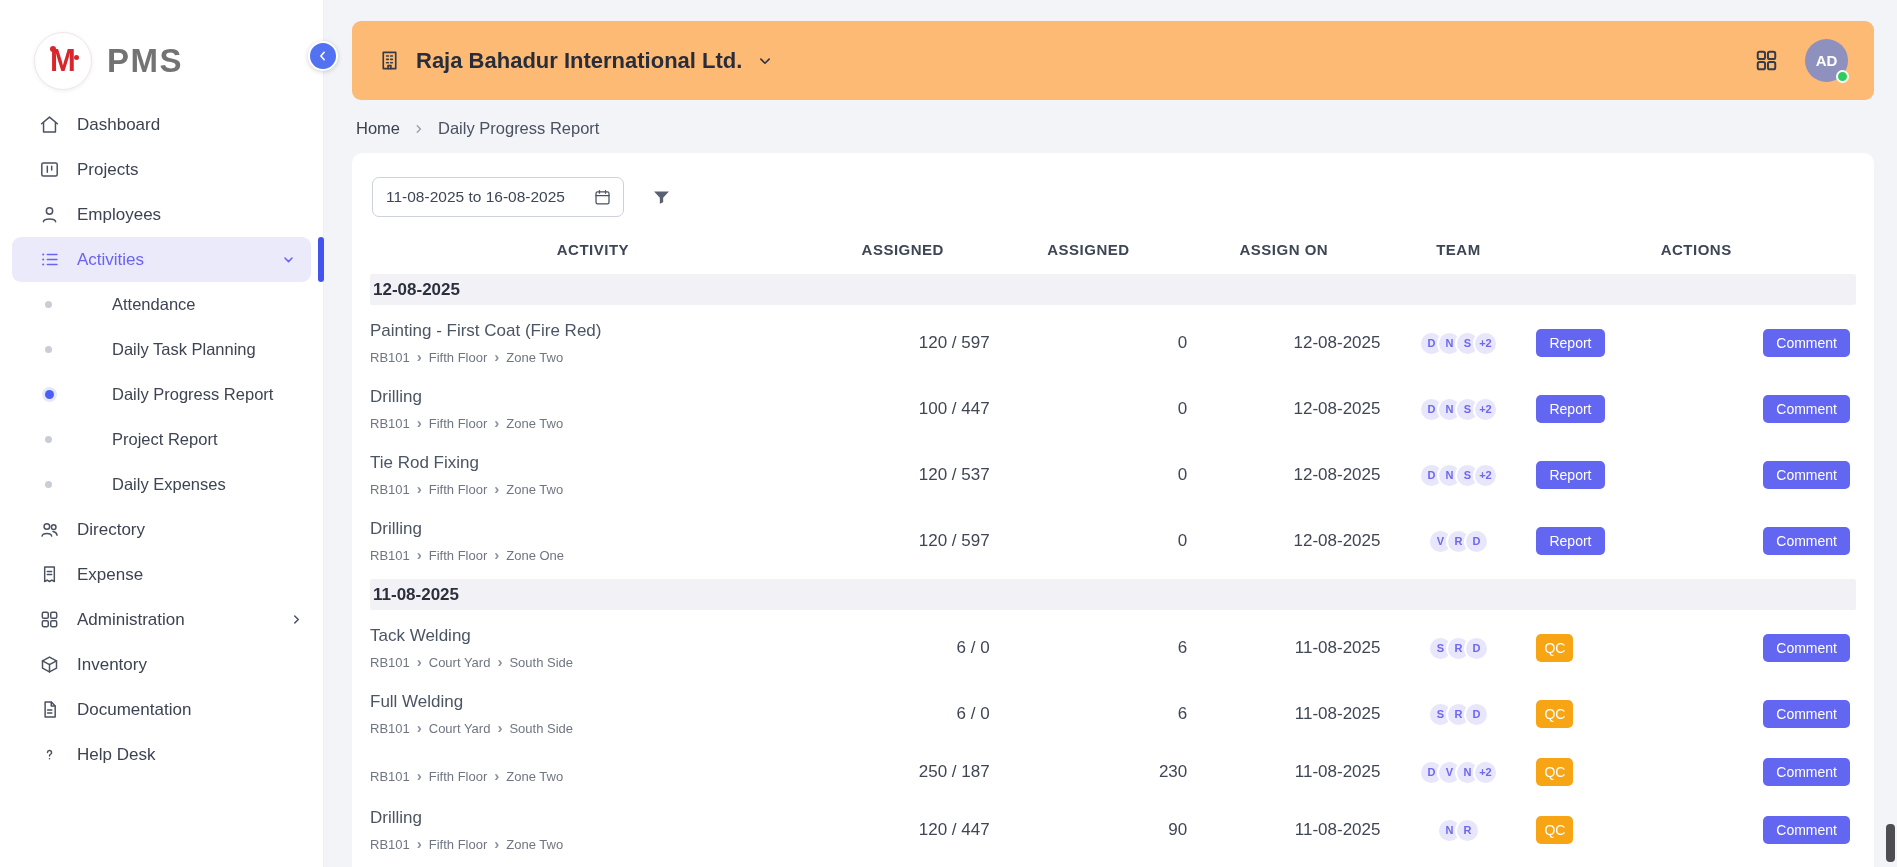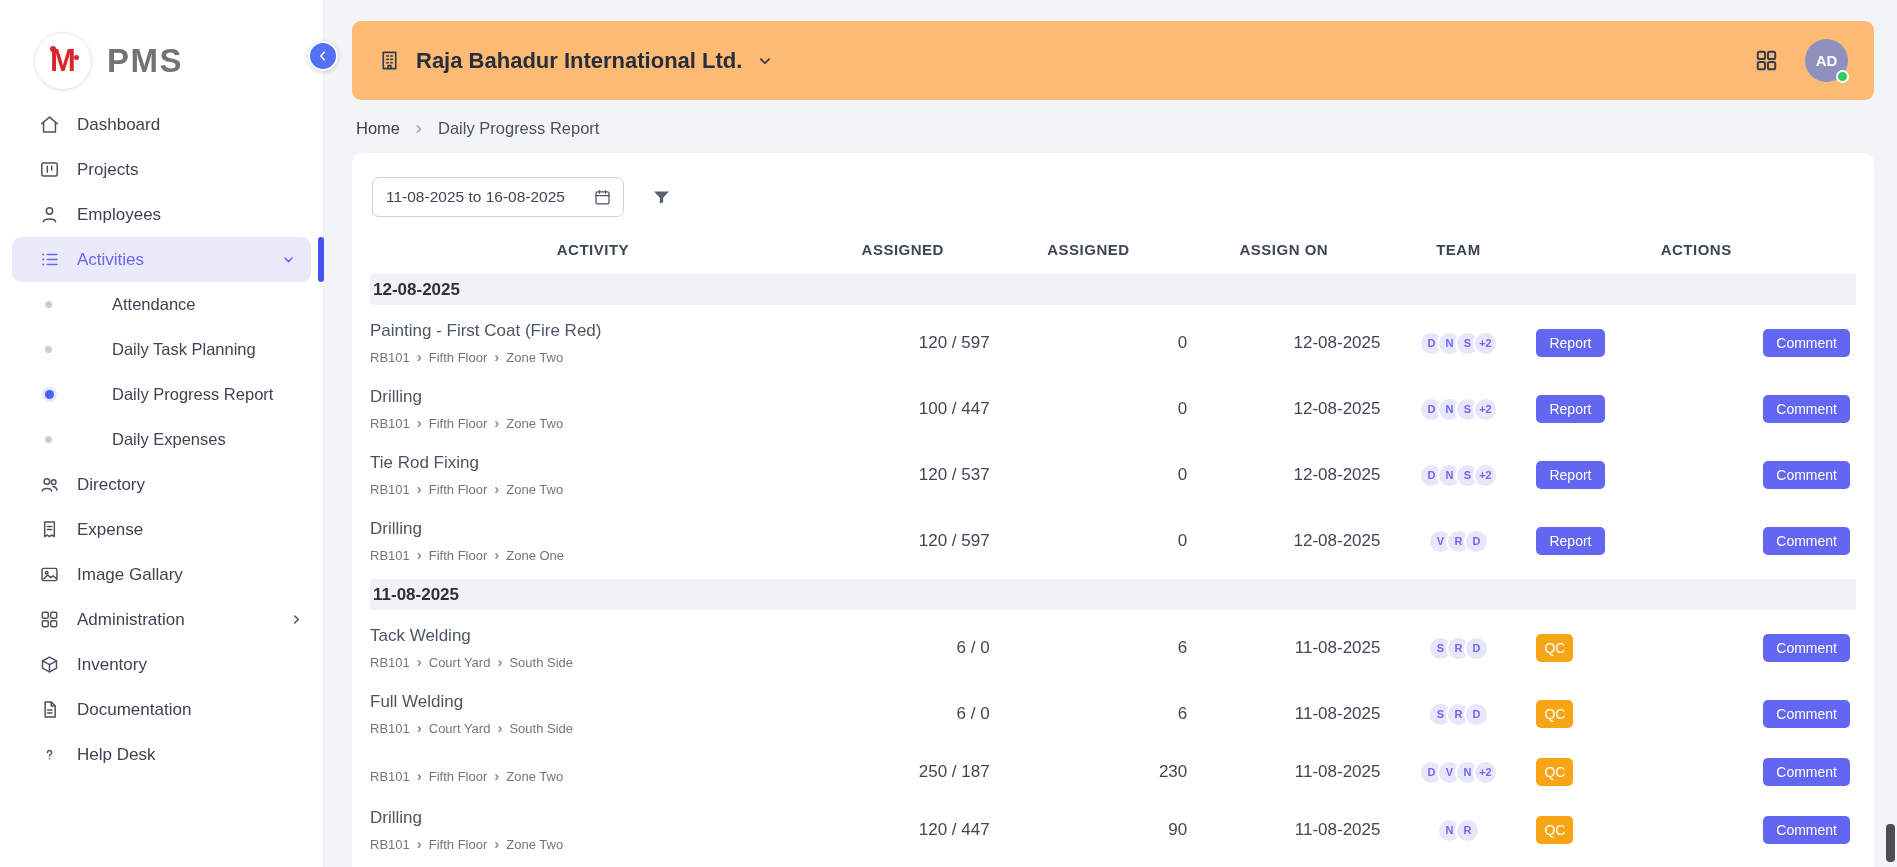--- a/index.html
+++ b/index.html
@@ -148,20 +148,24 @@
         <div class="submenu-item">
           <span class="sub-dot"></span>
           <span class="sub-label">Daily Task Planning</span>
         </div>
         <div class="submenu-item active">
           <span class="sub-dot"></span>
           <span class="sub-label">Daily Progress Report</span>
         </div>
         <div class="submenu-item">
           <span class="sub-dot"></span>
+          <span class="sub-label">Project Report</span>
+        </div>
+        <div class="submenu-item">
+          <span class="sub-dot"></span>
           <span class="sub-label">Daily Expenses</span>
         </div>
       </div>
 
       <div class="menu-item">
         <span class="mi-icon">
             <svg viewBox="0 0 24 24" width="21" height="21" fill="none" stroke="currentColor" stroke-width="1.7" stroke-linecap="round" stroke-linejoin="round">
               <circle cx="9" cy="8.5" r="3.2"></circle>
               <path d="M3.5 19.5c.9-3.8 10.1-3.8 11 0"></path>
               <circle cx="16.8" cy="9.3" r="2.6"></circle>
@@ -174,30 +178,20 @@
       <div class="menu-item">
         <span class="mi-icon">
             <svg viewBox="0 0 24 24" width="21" height="21" fill="none" stroke="currentColor" stroke-width="1.7" stroke-linecap="round" stroke-linejoin="round">
               <path d="M6.5 3.5h11V20l-2.8-1.7L12 20l-2.7-1.7L6.5 20z"></path>
               <path d="M9.5 8.5h5M9.5 12h5"></path>
             </svg>
           </span>
         <span class="mi-label">Expense</span>
       </div>
 
-      <div class="menu-item">
-        <span class="mi-icon">
-            <svg viewBox="0 0 24 24" width="21" height="21" fill="none" stroke="currentColor" stroke-width="1.7" stroke-linecap="round" stroke-linejoin="round">
-              <rect x="3.5" y="5" width="17" height="14" rx="2"></rect>
-              <circle cx="8.8" cy="10" r="1.5"></circle>
-              <path d="M5.5 16.8l4.6-4.2 3.4 3 2.6-2.2 3.9 3.4"></path>
-            </svg>
-          </span>
-        <span class="mi-label">Image Gallary</span>
-      </div>
 
       <div class="menu-item">
         <span class="mi-icon">
             <svg viewBox="0 0 24 24" width="21" height="21" fill="none" stroke="currentColor" stroke-width="1.7" stroke-linecap="round" stroke-linejoin="round">
               <rect x="3.8" y="3.8" width="6.8" height="6.8" rx="1.6"></rect>
               <rect x="13.4" y="3.8" width="6.8" height="6.8" rx="1.6"></rect>
               <rect x="3.8" y="13.4" width="6.8" height="6.8" rx="1.6"></rect>
               <rect x="13.4" y="13.4" width="6.8" height="6.8" rx="1.6"></rect>
             </svg>
           </span>

